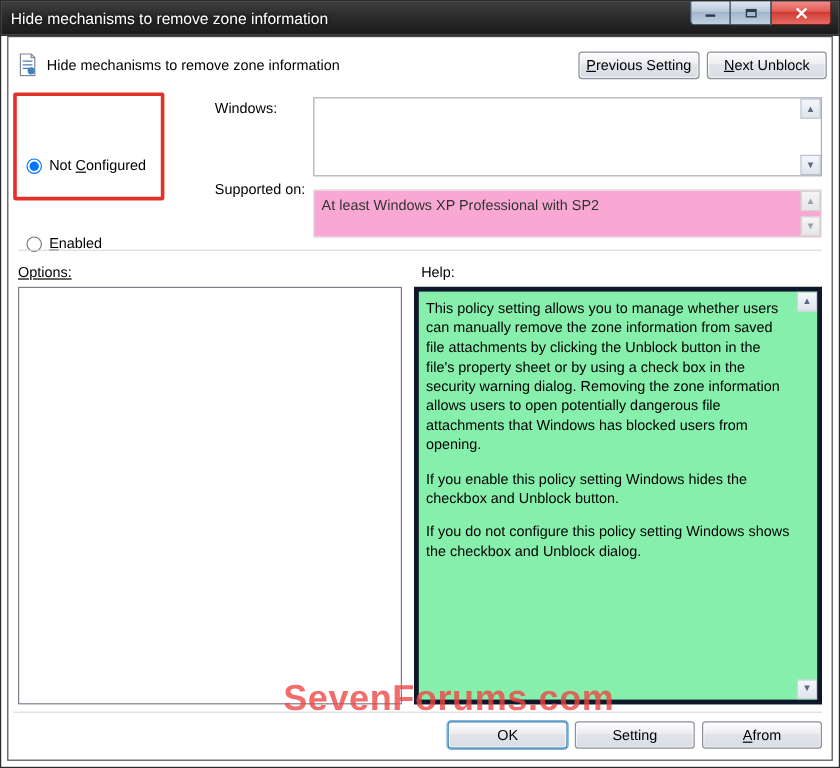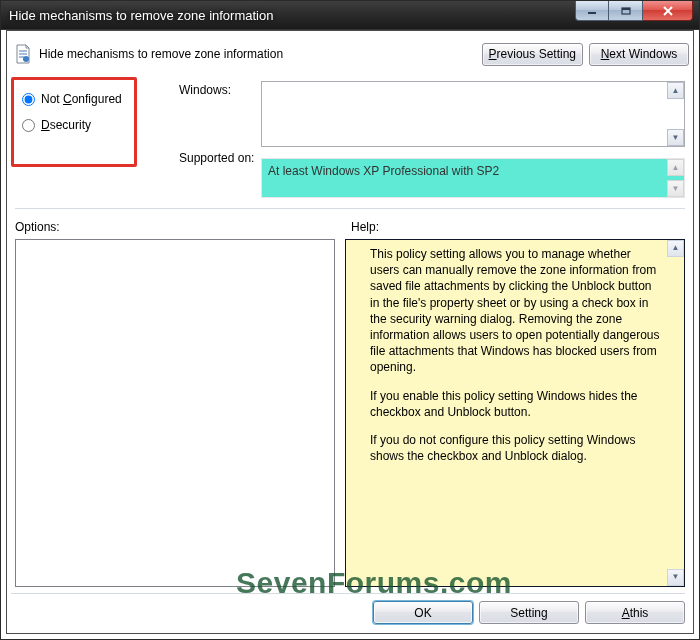--- a/index.html
+++ b/index.html
@@ -75,21 +75,21 @@
   .btn7.primary {
     border-color:#3c7fb1;
     box-shadow: 0 0 0 1px #7bb6db, inset 0 0 0 1px rgba(255,255,255,.7);
   }
   
   .radio-box {
     position:absolute; left:0; top:42px; width:126px; height:90px;
     border:3px solid #e1322a; border-radius:2px;
     padding:6px 6px 6px 6px;
   }
-  .radio-row { display:flex; align-items:center; height:26px; }
+  .radio-row { display:flex; align-items:center; height:26px;margin-top:39px; }
   .radio-row input { margin:0 6px 0 2px; }
   .radio-row label .ul { text-decoration: underline; }
   
   .lbl-comment {
     position:absolute; left:168px; top:48px;
   }
   .comment-box {
     position:absolute; left:250px; top:46px; right:4px; height:66px;
     background:#fff; border:1px solid #abadb3;
   }
@@ -100,57 +100,57 @@
     display:flex; align-items:center; justify-content:center;
     font-size:8px; color:#5a6a84;
   }
   .scroll-up{ top:0; } .scroll-dn{ bottom:0; }
   
   .lbl-supp {
     position:absolute; left:168px; top:116px;
   }
   .supp-box {
     position:absolute; left:250px; top:123px; right:4px; height:40px;
-    background:#5eead4; border:1px solid #e6e6e6;
+    background:#f9a8d4; border:1px solid #e6e6e6;
     padding:5px 24px 4px 6px; color:#333;
   }
   .supp-box .scroll-up, .supp-box .scroll-dn {
     background:linear-gradient(to bottom,#f5f5f5,#e6e6e6);
     border-color:#d5d5d5; color:#9aa0ab;
   }
   .divider {
     position:absolute; left:4px; right:4px; top:173px;
     border-top:1px solid #d6dbe3;
   }
   
-  .lbl-options { position:absolute; left:4px; top:185px; }
+  .lbl-options { position:absolute; left:4px; top:185px;text-decoration:underline; }
   .lbl-help    { position:absolute; left:340px; top:185px; }
   .options-pane {
     position:absolute; left:4px; top:204px; width:320px; bottom:42px;
     background:#fff; border:1px solid #7d7f89;
   }
   .help-pane {
     position:absolute; left:334px; top:204px; right:4px; bottom:42px;
-    background:#fef9c3; border:1px solid #0f172a;
-    padding:6px 22px 6px 24px; overflow:hidden; line-height:1.35;
+    background:#86efac; border:4px solid #0f172a;
+    padding:6px 22px 6px 6px; overflow:hidden; line-height:1.35;
   }
   .help-pane p { margin:0 0 12px 0; }
   .help-pane .scroll-up, .help-pane .scroll-dn { border:1px solid #cfd5df; }
   
   .btnbar {
     position:absolute; left:0; right:4px; bottom:4px; height:32px;
     border-top:1px solid #d6dbe3;
     display:flex; align-items:center; justify-content:flex-end;
     padding-top:6px;
   }
   
   .watermark {
     position:absolute; left:0; right:0; bottom:40px;
     text-align:center; font-size:30px; font-weight:700;
-    color:#14532d; opacity:.78; letter-spacing:0.5px;
+    color:#ef4444; opacity:.78; letter-spacing:0.5px;
     pointer-events:none;
     font-family:"Segoe UI", Arial, sans-serif;
     margin-left:48px;
   }
 </style>
 </head>
 <body>
 
 <div class="titlebar">
   <span class="title">Hide mechanisms to remove zone information</span>
@@ -187,31 +187,35 @@
           <path d="M5 7 h8 M5 10 h8 M5 13 h5" stroke="#4f7db3" stroke-width="1" fill="none"></path>
           <circle cx="12" cy="15" r="3" fill="#3f7fc2"></circle>
         </svg>
       </span>
       <span class="htxt">Hide mechanisms to remove zone information</span>
       <span class="spacer"></span>
       <button class="btn7">
         <span><span></span><span class="ul">P</span><span>revious Setting</span></span>
       </button>
       <button class="btn7">
-        <span><span></span><span class="ul">N</span><span>ext Windows</span></span>
+        <span><span></span><span class="ul">N</span><span>ext Unblock</span></span>
       </button>
     </div>
 
     <div class="radio-box">
       <div class="radio-row">
         <input type="radio" name="st" checked="" style="">
         <label><span>Not </span><span class="ul">C</span><span>onfigured</span></label>
       </div>
       <div class="radio-row">
         <input type="radio" name="st" style="">
+        <label><span></span><span class="ul">E</span><span>nabled</span></label>
+      </div>
+      <div class="radio-row">
+        <input type="radio" name="st" style="">
         <label><span></span><span class="ul">D</span><span>security</span></label>
       </div>
     </div>
 
     <span class="lbl-comment">Windows:</span>
     <div class="comment-box">
       <div class="scroll-up">▲</div>
       <div class="scroll-dn">▼</div>
     </div>
 
@@ -238,20 +242,20 @@
     </div>
 
     <div class="btnbar">
       <button class="btn7 primary">
           <span>OK</span>
         </button>
       <button class="btn7">
           <span>Setting</span>
         </button>
       <button class="btn7">
-          <span><span class="ul">A</span><span>this</span></span>
+          <span><span class="ul">A</span><span>from</span></span>
         </button>
     </div>
 
   </div>
 </div>
 
 <div class="watermark">SevenForums.com</div>
 
 </body></html>

